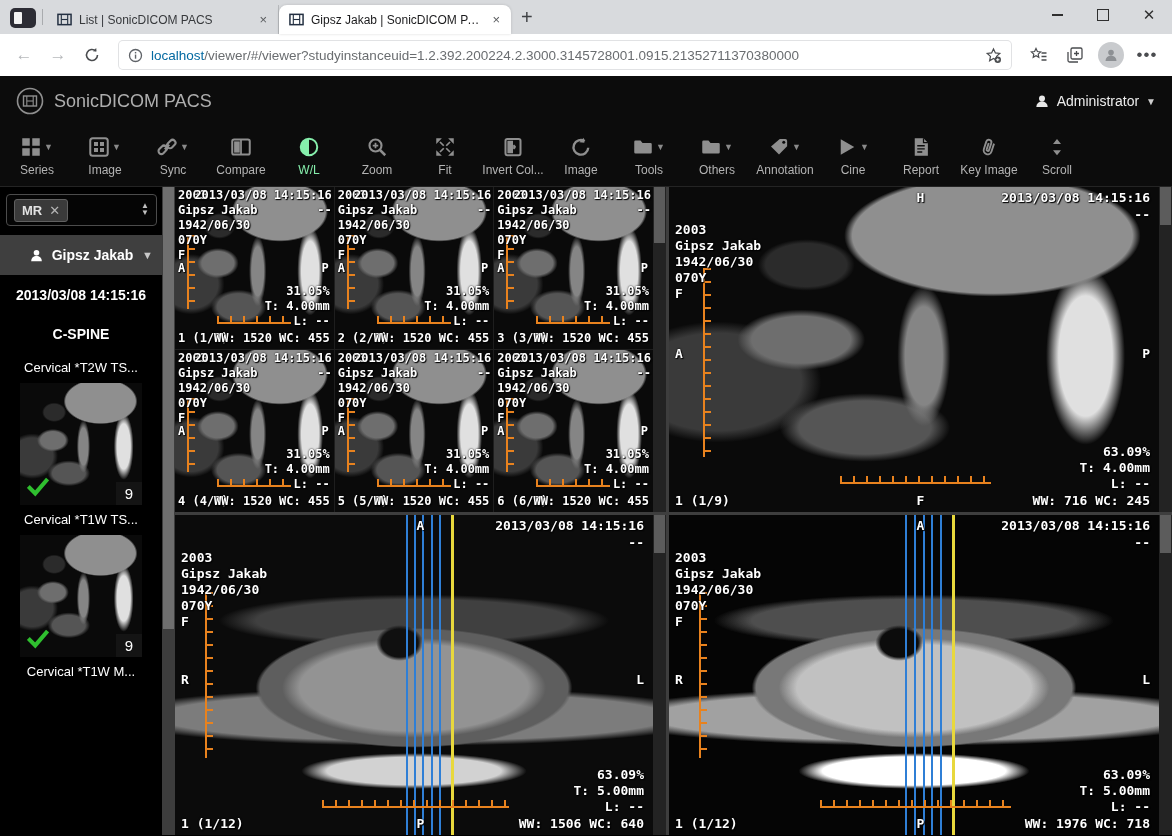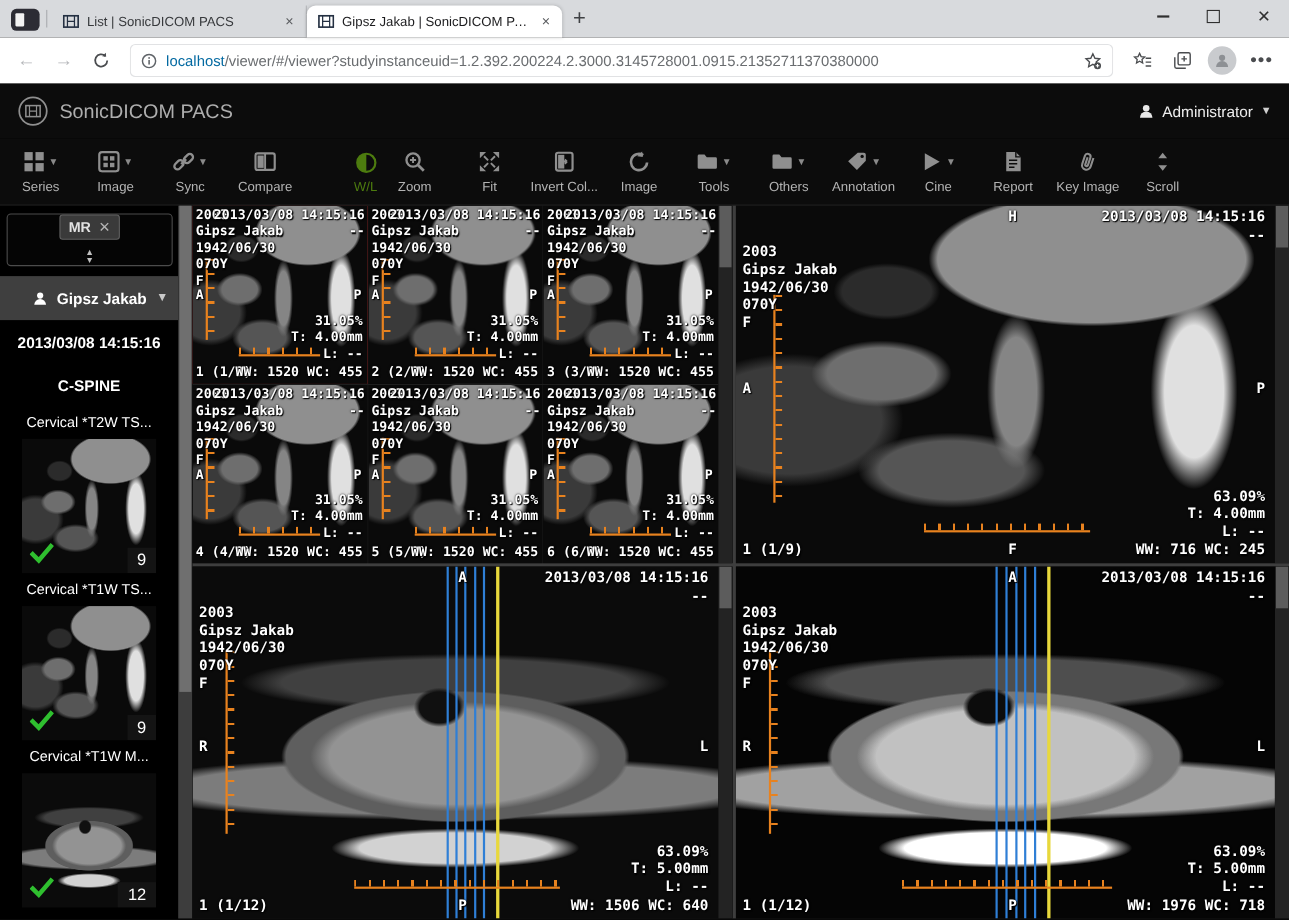--- a/index.html
+++ b/index.html
@@ -38,29 +38,29 @@
   .app-header { height:50px; background:#0c0c0c; display:flex; align-items:center; padding:0 16px; gap:10px; }
   .app-title { color:#aeaeae; font-size:18px; }
   .hspacer { flex:1; }
   .admin { display:flex; align-items:center; gap:7px; color:#ededed; font-size:14px; cursor:pointer; }
   .admin .caret { color:#cfcfcf; font-size:10px; }
 
   
   .toolbar { height:61px; background:#0c0c0c; display:flex; padding-left:3px; border-bottom:1px solid #242424; }
   .titem { width:68px; display:flex; flex-direction:column; align-items:center; justify-content:center; gap:5px; color:#b3b3b3; font-size:12px; cursor:pointer; }
   .titem .irow { display:flex; align-items:center; gap:3px; height:22px; color:#8f8f8f; }
-  .titem.active, .titem.active .irow { color:#4d7c0f;align-items:flex-end; }
+  .titem.active, .titem.active .irow { color:#86efac; }
   .titem .caret { font-size:9px; color:#8a8a8a; }
   .tlabel { white-space:nowrap; max-width:66px; overflow:hidden; text-overflow:ellipsis; }
 
   
   .content { display:flex; height:648px; }
   .sidebar { width:175px; background:#000; position:relative; flex:none; }
   .sb-inner { width:162px; }
-  .filter-box { margin:7px 5px 9px 6px; height:48px; border:1px solid #4c4c4c; border-radius:4px; background:#050505; display:flex; align-items:center; justify-content:space-between; padding:0 7px;flex-direction:column; }
+  .filter-box { margin:7px 5px 9px 6px; height:32px; border:1px solid #4c4c4c; border-radius:4px; background:#050505; display:flex; align-items:center; justify-content:space-between; padding:0 7px; }
   .chip { background:#3a3a3a; border:1px solid #606060; border-radius:3px; color:#e2e2e2; font-size:13px; font-weight:bold; padding:3px 7px; display:flex; align-items:center; gap:7px; }
   .chip-x { color:#b5b5b5; font-weight:normal; cursor:pointer; }
   .updown { display:flex; flex-direction:column; color:#c0c0c0; font-size:8px; line-height:.85; }
   .patient-row { height:40px; background:#3f3f3f; color:#fff; display:flex; align-items:center; justify-content:center; gap:8px; font-size:14px; font-weight:bold; position:relative; cursor:pointer; }
   .patient-row .caret { position:absolute; right:9px; color:#c9c9c9; font-size:11px; }
   .study-line { height:39px; color:#fff; display:flex; align-items:center; justify-content:center; font-size:14px; font-weight:bold; }
   .series-item { margin-top:5px; text-align:center; cursor:pointer; }
   .series-label { color:#fff; font-size:13px; margin:7px 0 8px; white-space:nowrap; }
   .thumb { width:122px; height:122px; margin:0 auto; position:relative; overflow:hidden; background:#0a0a0a; }
   .thumb .check { position:absolute; left:7px; bottom:7px; }
@@ -454,29 +454,20 @@
           <span class="check">
               <svg width="22" height="22" viewBox="0 0 24 24">
                 <path d="M3 13l6 6L21 5" fill="none" stroke="#2fbf2f" stroke-width="4.5" stroke-linecap="square"></path>
               </svg>
             </span>
           <span class="count">9</span>
         </div>
       </div>
       <div class="series-item">
         <div class="series-label">Cervical *T1W M...</div>
-        <div class="thumb">
-          <div class="art art-ax"></div>
-          <span class="check">
-              <svg width="22" height="22" viewBox="0 0 24 24">
-                <path d="M3 13l6 6L21 5" fill="none" stroke="#2fbf2f" stroke-width="4.5" stroke-linecap="square"></path>
-              </svg>
-            </span>
-          <span class="count">12</span>
-        </div>
       </div>
     </div>
     <div class="sb-scroll">
         <div class="sb-thumb"></div>
       </div>
   </aside>
 
   <main class="viewer">
 
     <section class="viewport">

